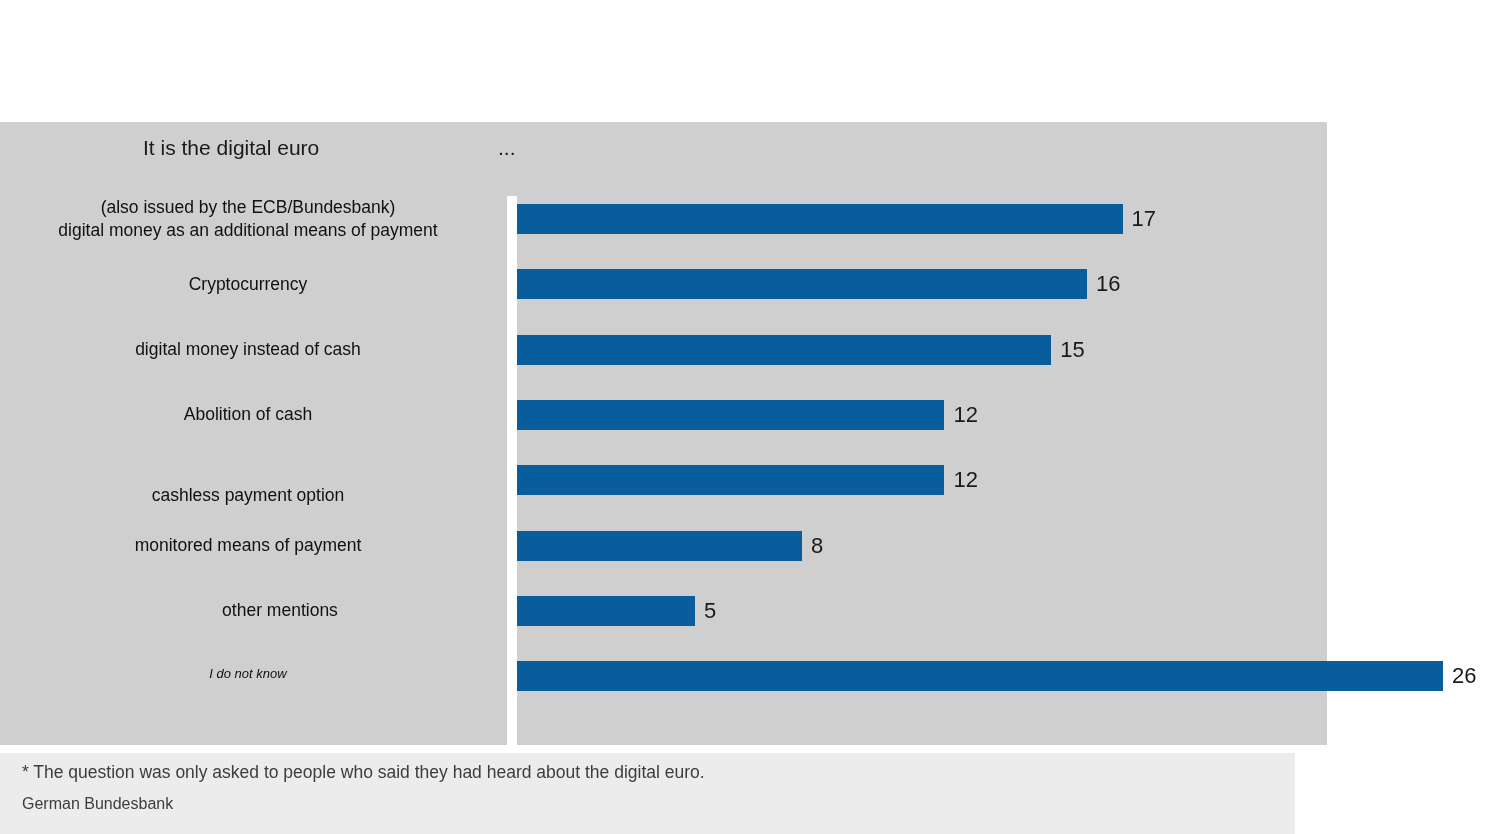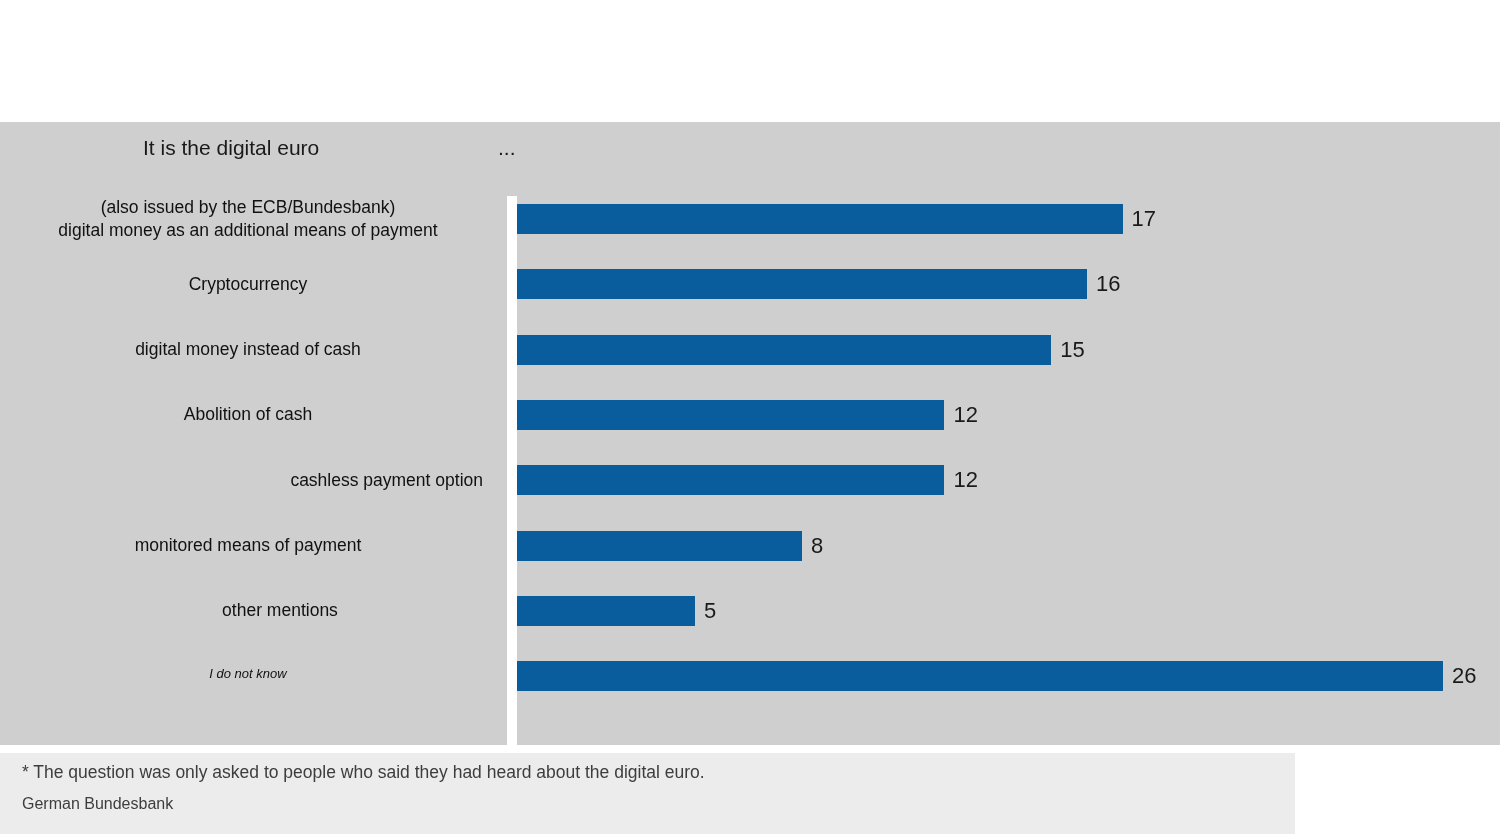--- a/index.html
+++ b/index.html
@@ -46,21 +46,21 @@
     line-height: 22px;
     color: #555555;
     white-space: nowrap;
   }
 
   
   .chart-panel {
     position: absolute;
     left: 0;
     top: 122px;
-    width: 1500px;
+    width: 1327px;
     height: 623px;
     background: #cfcfcf;
   }
   .panel-header {
     position: absolute;
     left: 0;
     top: 0;
     width: 1500px;
     height: 62px;
   }
@@ -202,21 +202,21 @@
           <div class="bar-value" style="top: 20px; left: 1060.3px;">15</div>
         </div>
         <div class="row" style="top: 257.9px;">
           <div class="row-label" style="top: 23.5px;">
             <div>Abolition of cash</div>
           </div>
           <div class="bar" style="top: 20px; width: 427.44px; background: rgb(10, 93, 156);"></div>
           <div class="bar-value" style="top: 20px; left: 953.44px;">12</div>
         </div>
         <div class="row" style="top: 323.2px;">
-          <div class="row-label" style="top: 24px; text-align: right;">
+          <div class="row-label" style="top: 39px;">
             <div>cashless payment option</div>
           </div>
           <div class="bar" style="top: 20px; width: 427.44px; background: rgb(10, 93, 156);"></div>
           <div class="bar-value" style="top: 20px; left: 953.44px;">12</div>
         </div>
         <div class="row" style="top: 388.5px;">
           <div class="row-label" style="top: 23.5px;">
             <div>monitored means of payment</div>
           </div>
           <div class="bar" style="top: 20px; width: 284.96px; background: rgb(10, 93, 156);"></div>

